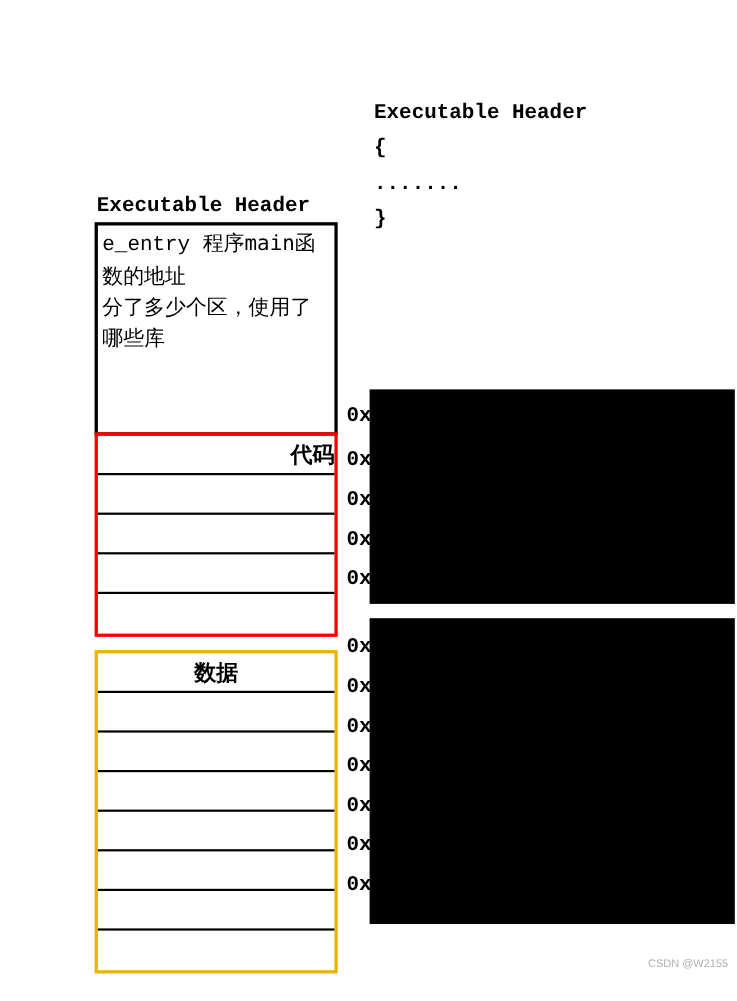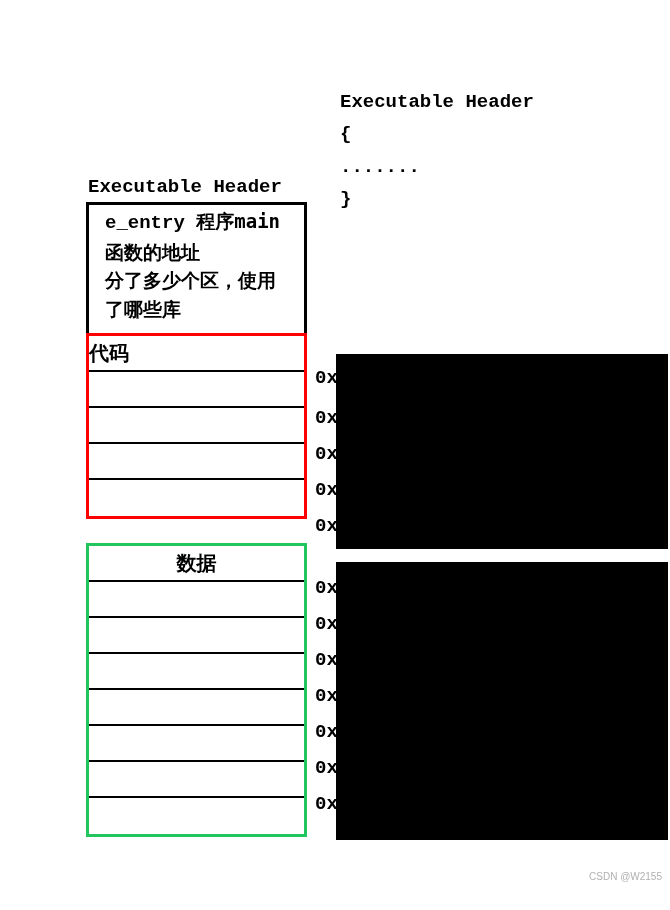--- a/index.html
+++ b/index.html
@@ -23,58 +23,58 @@
     .exec-title-left {
       font-family: "Courier New", monospace;
       font-size: 19px;
       font-weight: bold;
       margin-bottom: 4px;
       padding-left: 2px;
     }
     .header-box {
       border: 3px solid #000000;
       width: 221px;
-      height: 134px;
-      padding: 2px 16px;
-      font-size: 19px;
-      font-weight: bold;
+      height: 194px;
+      padding: 2px 4px;
+      font-size: 19px;
+      font-weight: normal;
       line-height: 1.5;
       overflow: hidden;
     }
     .header-box .l1 {
       font-family: "Courier New", monospace;
       display: inline;
     }
     .header-box .l1cn {
       display: inline;
     }
     .code-box {
       border: 3px solid #ff0000;
       width: 221px;
       margin-top: -3px;
     }
     .code-title-row {
       height: 36px;
-      text-align: left;
+      text-align: right;
       font-size: 20px;
       font-weight: bold;
       line-height: 34px;
       border-bottom: 2px solid #000000;
     }
     .code-row {
       height: 36px;
       border-bottom: 2px solid #000000;
     }
     .code-row:last-child {
       border-bottom: none;
     }
     .data-box {
-      border: 3px solid #22c55e;
-      width: 221px;
-      margin-top: 24px;
+      border: 3px solid #eab308;
+      width: 221px;
+      margin-top: 12px;
     }
     .data-title-row {
       height: 36px;
       text-align: center;
       font-size: 20px;
       font-weight: bold;
       line-height: 34px;
       border-bottom: 2px solid #000000;
     }
     .data-row {

